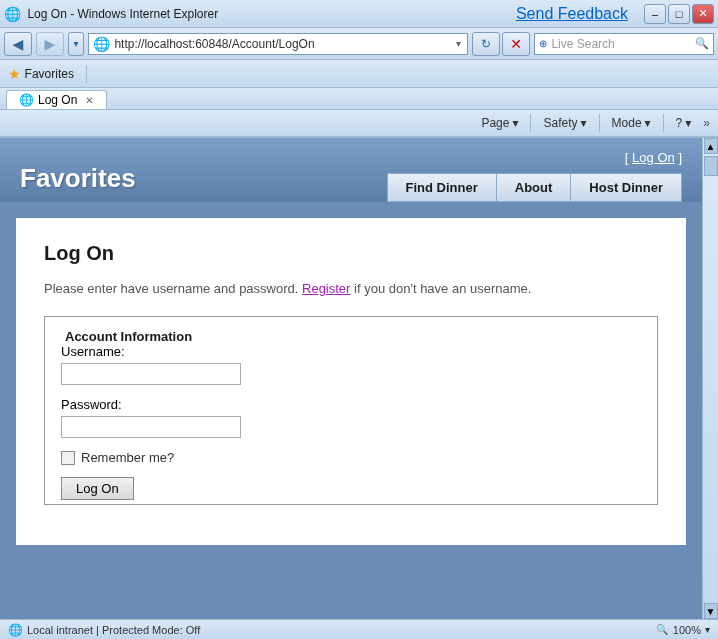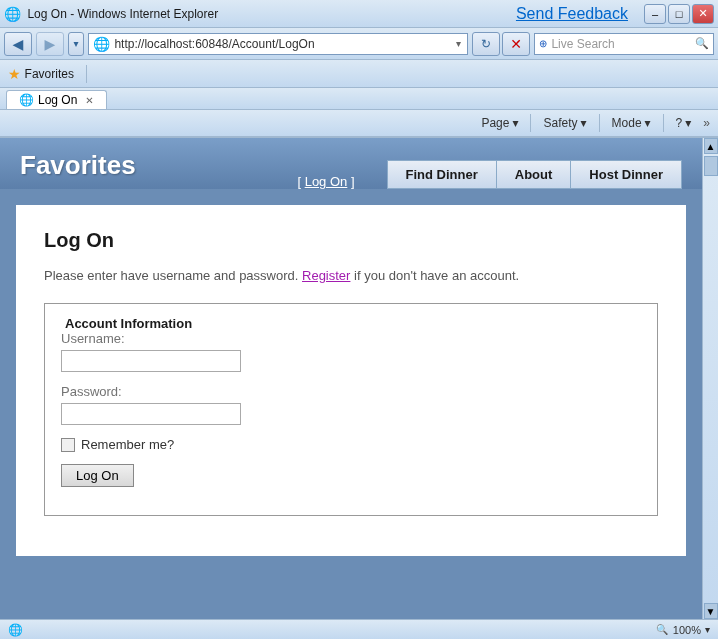--- a/index.html
+++ b/index.html
@@ -185,21 +185,21 @@
     }
     .nd-logo {
       color: #fff;
       font-size: 26px;
       font-weight: bold;
       text-shadow: 1px 1px 2px rgba(0,0,0,0.3);
       padding-bottom: 8px;
     }
     .nd-top-right {
       display: flex;
-      flex-direction: row;
+      flex-direction: column;
       align-items: flex-end;
       gap: 8px;
     }
     .nd-login-link {
       color: #fff;
       font-size: 13px;
     }
     .nd-login-link a { color: #fff; text-decoration: underline; }
     .nd-nav {
       display: flex;
@@ -238,35 +238,35 @@
       font-size: 13px;
       color: #555;
       margin-bottom: 20px;
     }
     .nd-card .intro-text a {
       color: #a21caf;
       text-decoration: underline;
     }
     .fieldset-box {
       border: 1px solid #999;
-      padding: 12px 16px 28px 16px;
+      padding: 12px 16px 4px 16px;
       margin-bottom: 16px;
     }
     .fieldset-legend {
       font-size: 13px;
       font-weight: bold;
       padding: 0 4px;
       color: #1a1a1a;
     }
     .field-group {
       margin-bottom: 12px;
     }
     .field-label {
       font-size: 13px;
-      color: #737373;
+      color: #000000;
       margin-bottom: 4px;
       display: block;
     }
     .field-input {
       width: 180px;
       height: 22px;
       border: 1px solid #aaa;
       padding: 2px 4px;
       font-size: 13px;
       background: #fff;
@@ -407,21 +407,21 @@
         </div>
       </div>
     </div>
 
     <div class="nd-main">
       <div class="nd-card">
         <h1>Log On</h1>
         <p class="intro-text">
           <span>Please enter have username and password.</span>
           <a href="#">Register</a>
-          <span> if you don't have an account.</span>
+          <span> if you don't have an username.</span>
         </p>
 
         <div class="fieldset-box">
           <div class="fieldset-legend">Account Information</div>
 
           <div class="field-group">
             <label class="field-label">Username:</label>
             <input type="text" class="field-input" style="">
           </div>
 
@@ -445,19 +445,20 @@
     <div style="width:14px;height:16px;background:#b0c8e0;border:1px solid #8aabcc;display:flex;align-items:center;justify-content:center;font-size:10px;cursor:pointer;">▲</div>
     <div class="scrollbar-thumb"></div>
     <div style="flex:1;background:linear-gradient(to bottom,#dce9f5,#c2d8ef);"></div>
     <div style="width:14px;height:16px;background:#b0c8e0;border:1px solid #8aabcc;display:flex;align-items:center;justify-content:center;font-size:10px;cursor:pointer;">▼</div>
   </div>
 </div>
 
 <div class="statusbar">
   <div class="statusbar-left">
     <span class="status-icon">🌐</span>
+    <span>Local intranet | Protected Mode: Off</span>
   </div>
   <div class="statusbar-right">
     <span class="zoom-btn">🔍</span>
     <span style="cursor:pointer;">100%</span>
     <span style="cursor:pointer;font-size:10px;">▾</span>
   </div>
 </div>
 
 </body></html>

